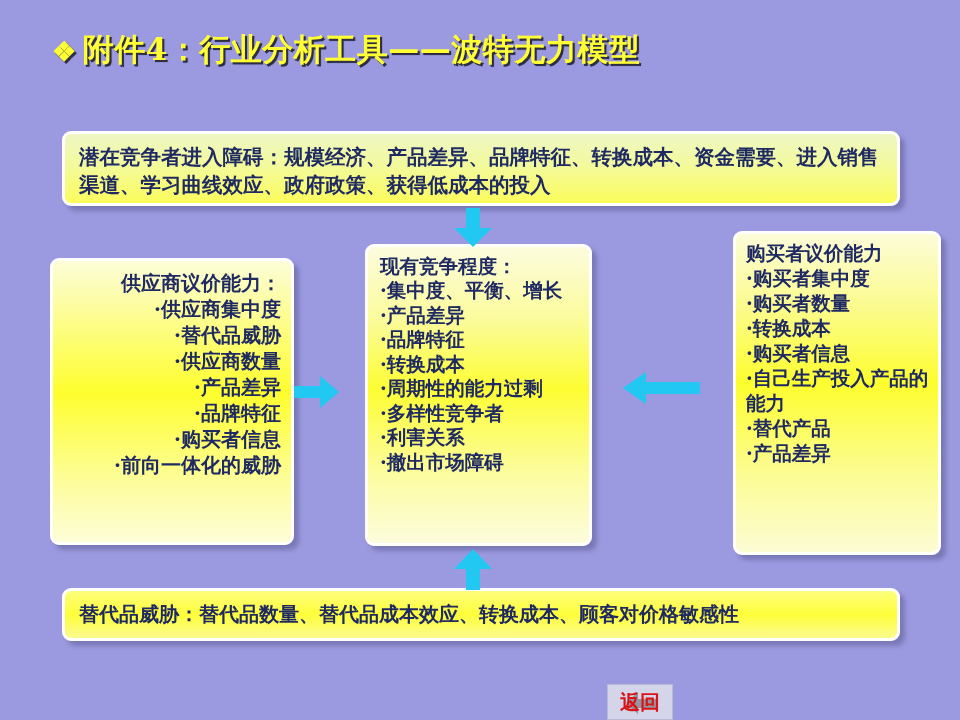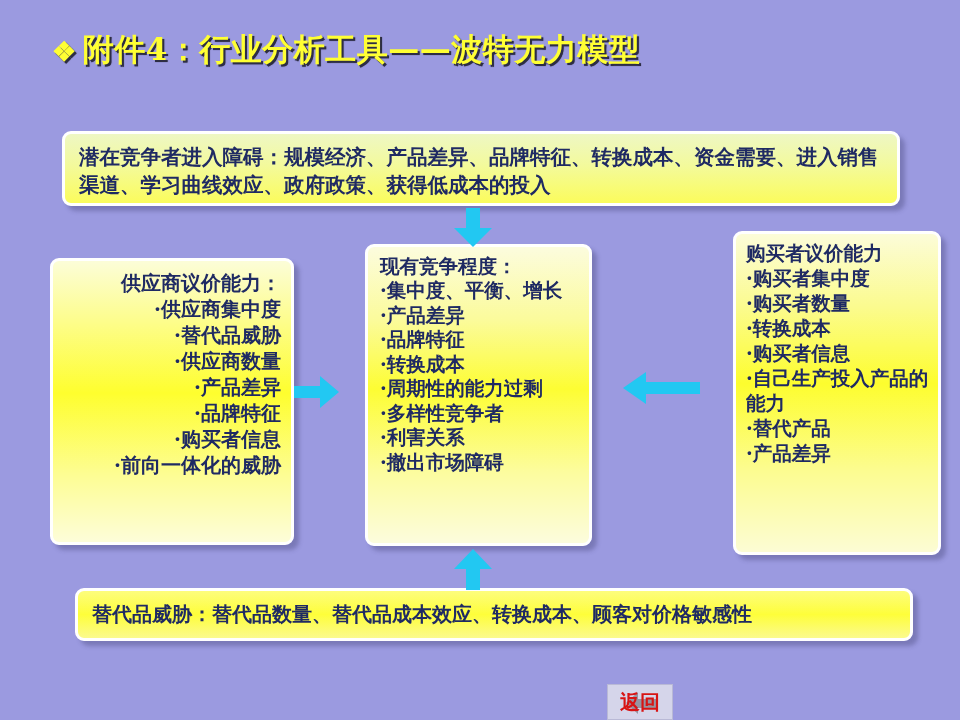--- a/index.html
+++ b/index.html
@@ -77,21 +77,20 @@
     line-height: 1.38;
     border-radius: 27px;
   }
 
   #box-substitutes {
     left: 62px;
     top: 588px;
     width: 838px;
     height: 53px;
     background: linear-gradient(to bottom, #fdfd7d 0%, #fefe3a 50%, #fbfa8e 100%);
-    margin-left: 13px;
   }
   #box-substitutes .box-inner {
     padding: 0 14px;
     height: 100%;
     display: flex;
     align-items: center;
     font-size: 20px;
     line-height: 1.25;
   }
 

